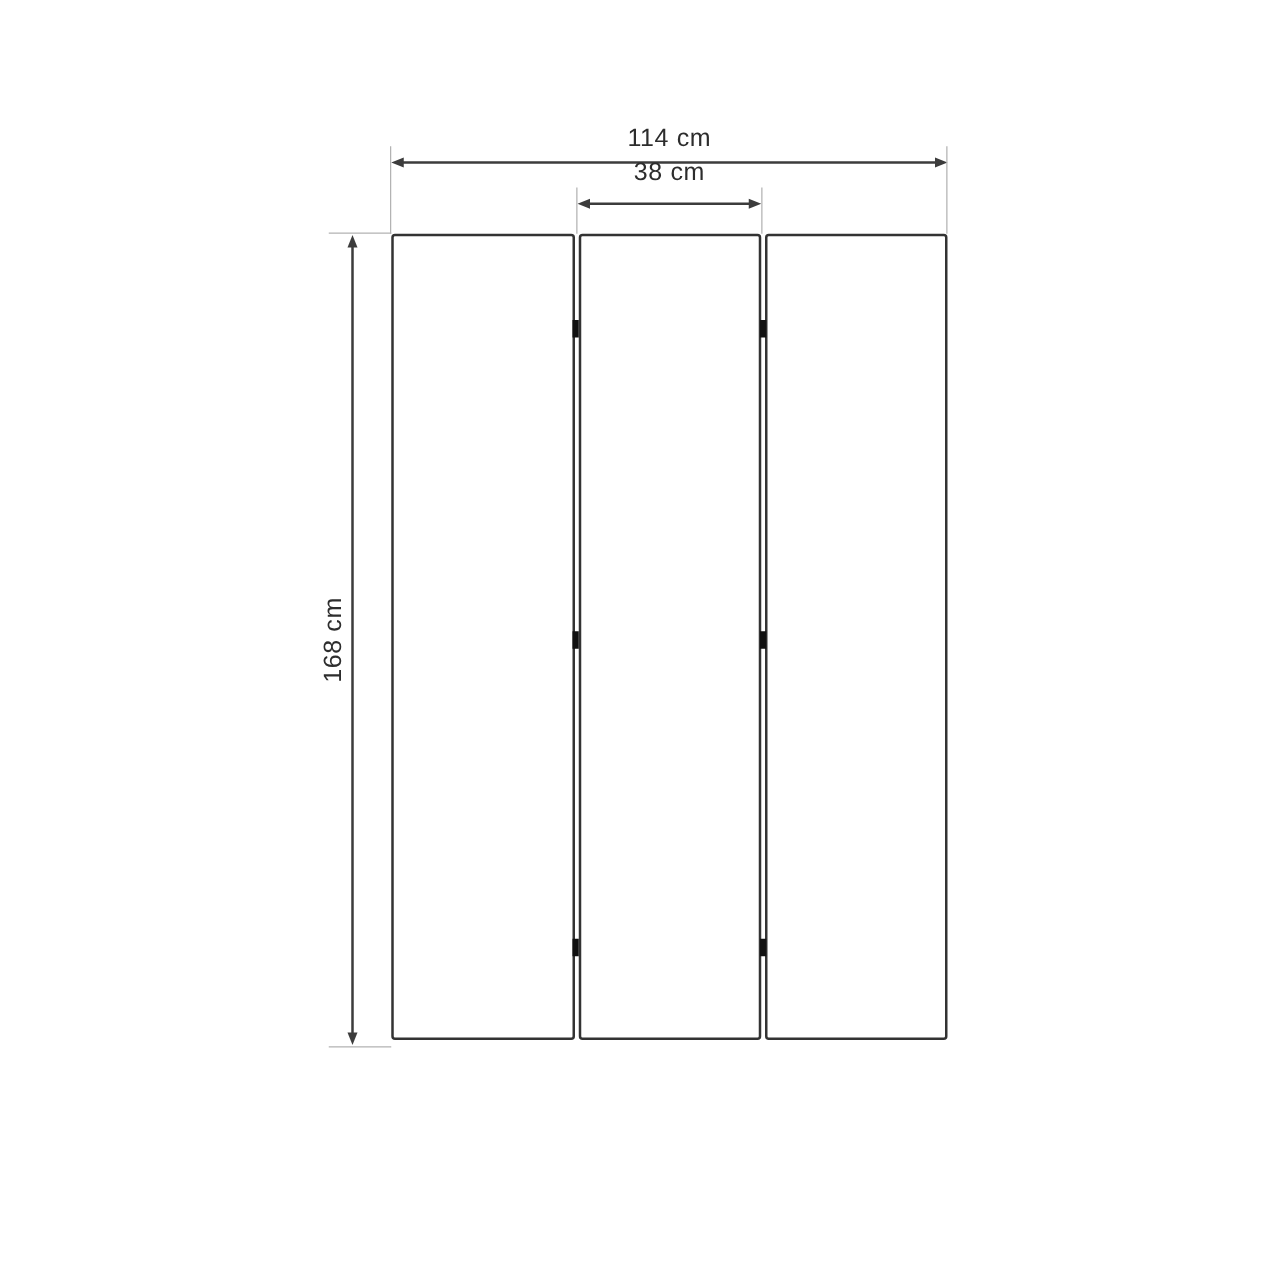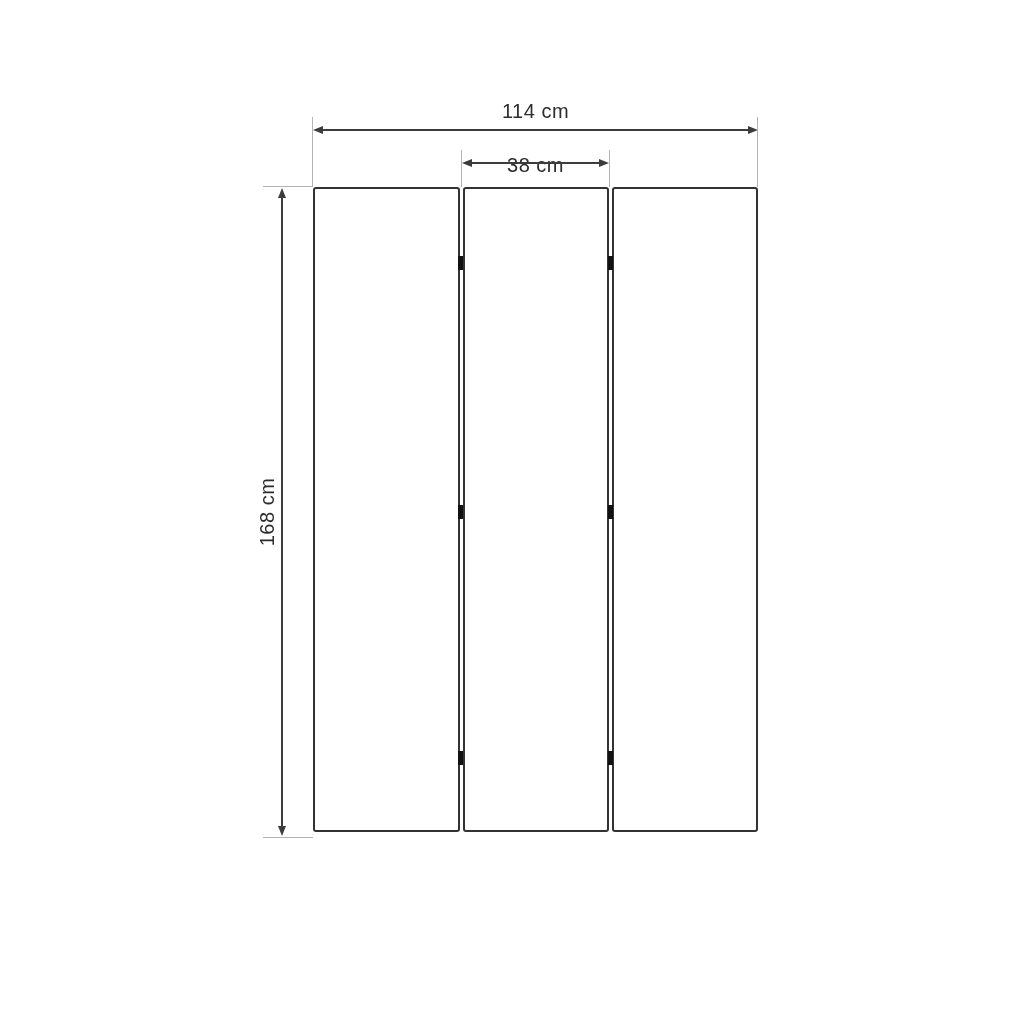--- a/index.html
+++ b/index.html
@@ -46,21 +46,21 @@
   .arrow.right{border-top:4px solid transparent;border-bottom:4px solid transparent;border-left:10px solid var(--dim-line);}
   .arrow.up   {border-left:4px solid transparent;border-right:4px solid transparent;border-bottom:10px solid var(--dim-line);}
   .arrow.down {border-left:4px solid transparent;border-right:4px solid transparent;border-top:10px solid var(--dim-line);}
   
   .dim-label{
     position:absolute;color:var(--label);
     font-size:20px;font-weight:500;letter-spacing:0.5px;
     text-align:center;line-height:24px;
   }
   .label-total{left:313px;width:445px;top:99px;}
-  .label-panel{left:462px;width:147px;top:153px;}
+  .label-panel{left:462px;width:147px;top:126px;}
   .label-height{
     left:217px;top:500px;width:100px;height:24px;
     transform:rotate(-90deg);transform-origin:center center;
   }
 </style>
 </head>
 <body>
 
 <div class="abs" style="left:0;top:0;width:1024px;height:804px;text-decoration:underline;">
 

